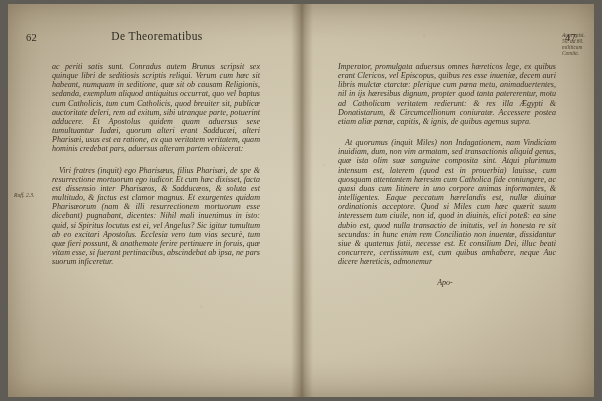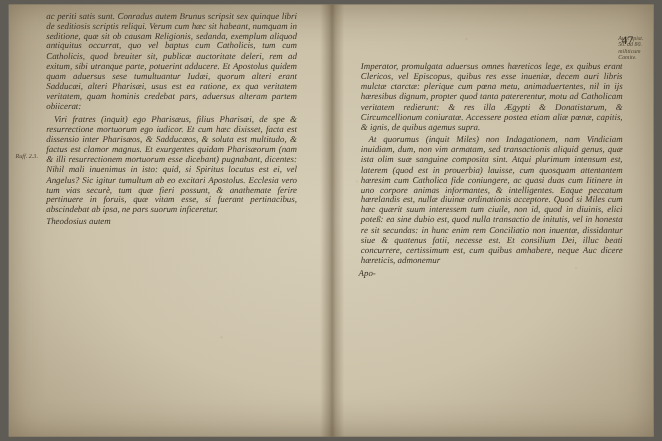--- a/index.html
+++ b/index.html
@@ -90,21 +90,21 @@
     line-height: 9.15px;
     text-align: justify;
     color: #3a3226;
     font-style: italic;
     font-family: "Liberation Serif", serif;
     hyphens: auto;
   }
   .right-col .body { padding: 0 18px 0 14px; }
 
   .body p {
-    margin: 2px;
+    margin: 12px;
     text-indent: 7px;
   }
   .body p.noindent { text-indent: 0; }
 
   .marginal {
     position: absolute;
     font-size: 5.6px;
     line-height: 6.2px;
     color: #4a4031;
     font-style: italic;
@@ -119,21 +119,21 @@
     top: 28px;
     width: 26px;
     font-size: 5.4px;
     line-height: 6.0px;
     color: #4a4031;
     font-style: italic;
     font-family: "Liberation Serif", serif;
   }
   .catch {
     margin-top: 3px;
-    text-align: left;
+    text-align: center;
     font-size: 8px;
     font-style: italic;
     padding-right: 2px;
   }
   .right-col .catch { padding-right: 4px; }
   
   .speckle {
     position: absolute;
     left: 8px; top: 4px; width: 586px; height: 393px;
     pointer-events: none;
@@ -148,25 +148,28 @@
 </style>
 </head>
 <body>
 
 <div id="page">
   <div class="book"></div>
   <div class="paper"></div>
   <div class="speckle"></div>
 
   <div class="page-col left-col">
+    <div class="head">
+      <span class="folio">62</span>
+      <span class="title">De Theorematibus</span>
+    </div>
     <div class="body">
       <div class="marginal marg-left" style="top:130px;">Ruff. 2.3.</div>
       <p class="noindent">ac periti satis sunt. Conradus autem Brunus scripsit sex quinque libri de seditiosis scriptis reliqui. Verum cum hæc sit habeant, numquam in seditione, quæ sit ob causam Religionis, sedanda, exemplum aliquod antiquitus occurrat, quo vel baptus cum Catholicis, tum cum Catholicis, quod breuiter sit, publicæ auctoritate deleri, rem ad exitum, sibi utranque parte, potuerint adducere. Et Apostolus quidem quam aduersus sese tumultuantur Iudæi, quorum alteri erant Sadducæi, alteri Pharisæi, usus est ea ratione, ex qua veritatem veritatem, quam hominis credebat pars, aduersus alteram partem obiicerat:</p>
       <p>Viri fratres (inquit) ego Pharisæus, filius Pharisæi, de spe &amp; resurrectione mortuorum ego iudicor. Et cum hæc dixisset, facta est dissensio inter Pharisæos, &amp; Sadducæos, &amp; soluta est multitudo, &amp; factus est clamor magnus. Et exurgentes quidam Pharisæorum (nam &amp; illi resurrectionem mortuorum esse dicebant) pugnabant, dicentes: Nihil mali inuenimus in isto: quid, si Spiritus locutus est ei, vel Angelus? Sic igitur tumultum ab eo excitari Apostolus. Ecclesia vero tum vias securè, tum quæ fieri possunt, &amp; anathemate ferire pertinuere in foruis, quæ vitam esse, si fuerant pertinacibus, abscindebat ab ipsa, ne pars suorum inficeretur.</p>
-      <p class="noindent">Theodosius autem</p>
     </div>
   </div>
 
   <div class="gutter"></div>
 
   <div class="page-col right-col">
     <div class="head">
       <span class="folio">47</span>
     </div>
     <div class="marg-right-note">Aug. epist. 50. ad 80. militicum Comite.</div>

